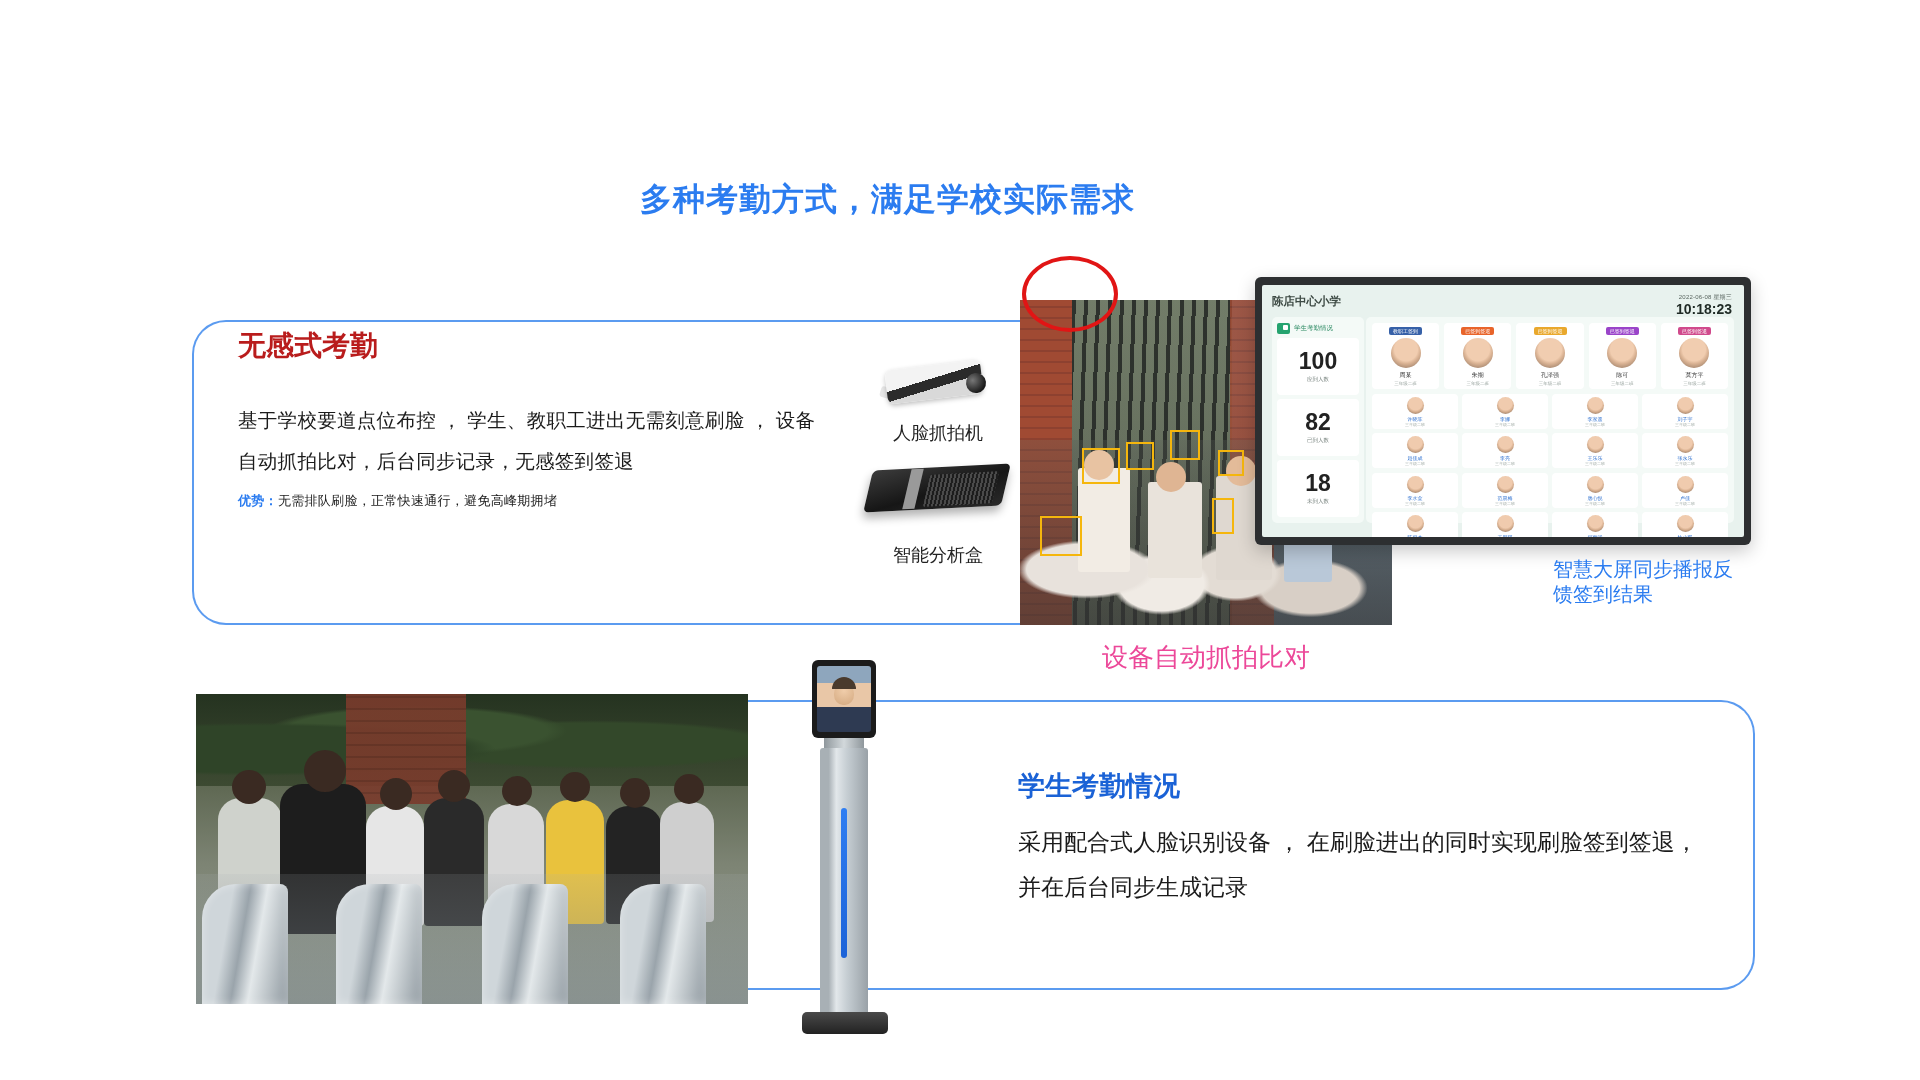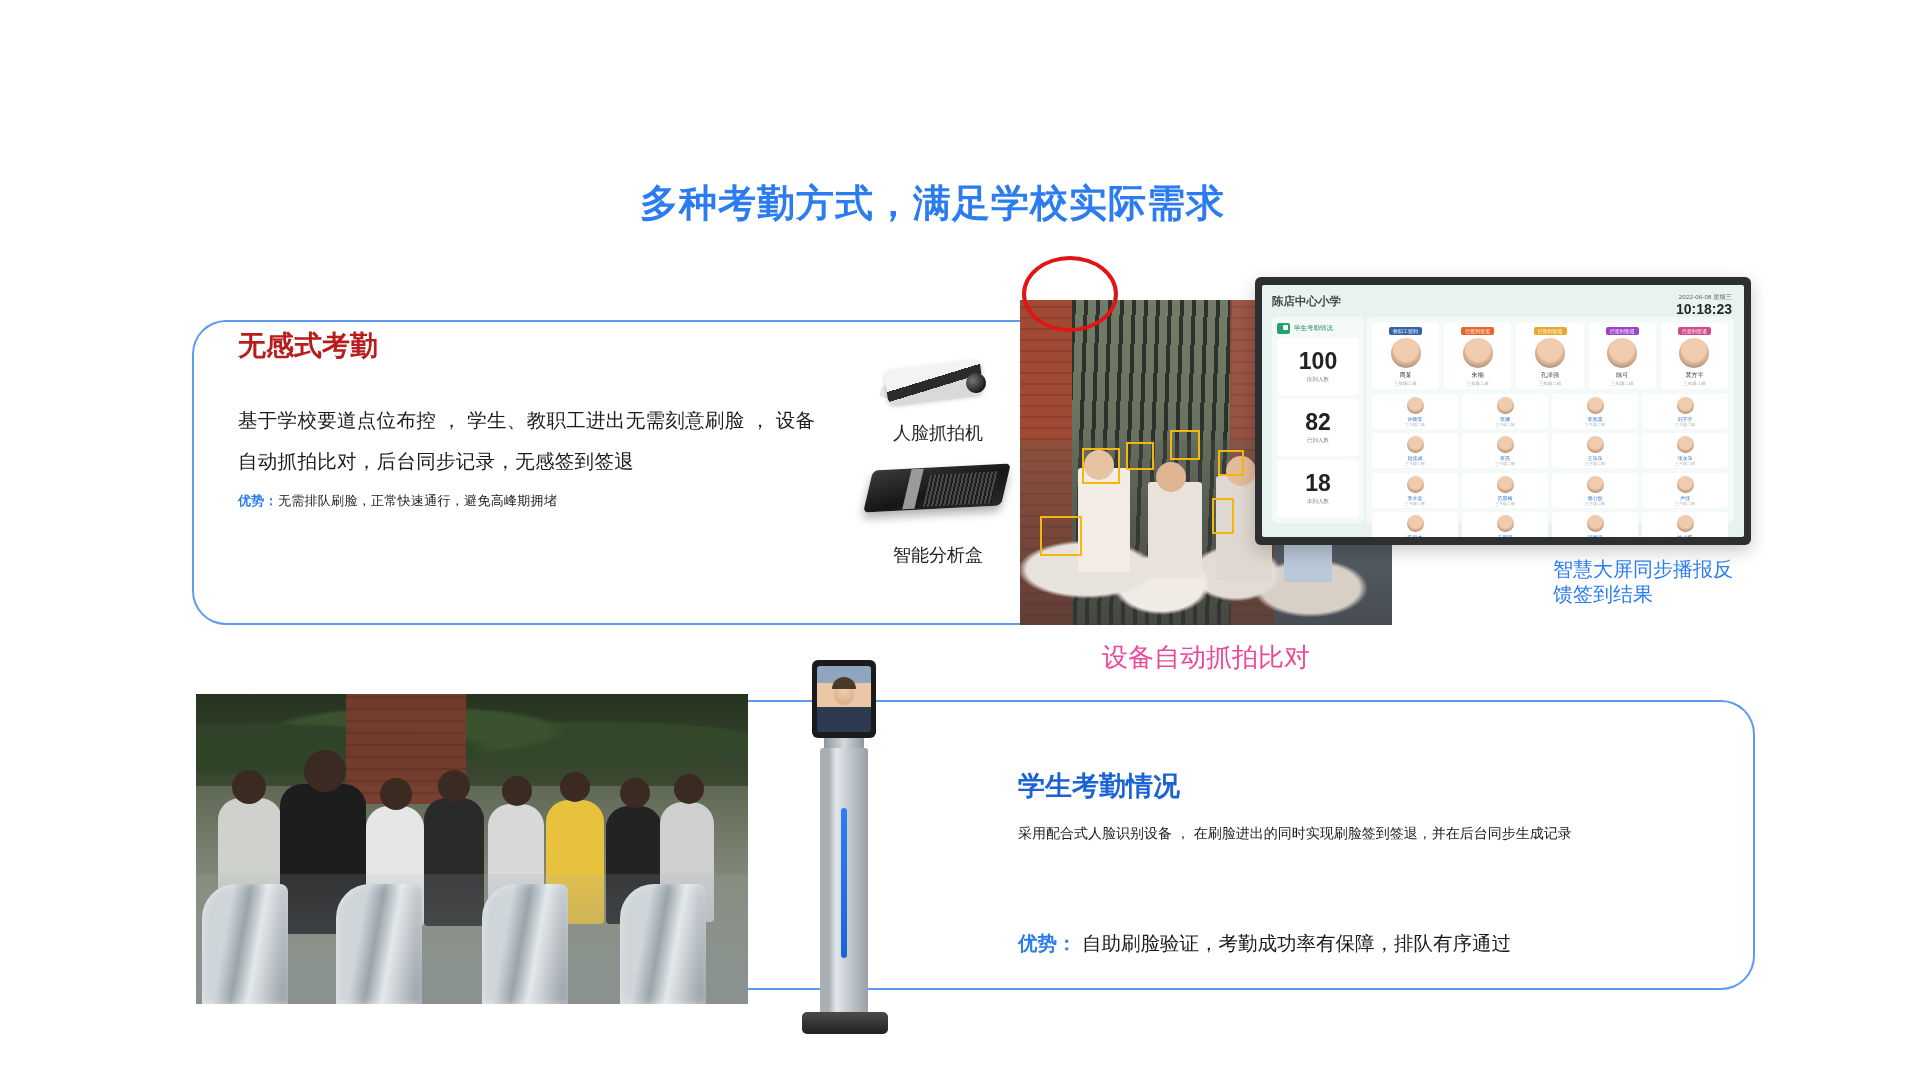--- a/index.html
+++ b/index.html
@@ -12,21 +12,21 @@
   .slide { position: relative; width: 1920px; height: 1080px; background:#fff; }
 
   
   .page-title {
     position: absolute; left: 108px; top: 72px;
     font-size: 42px; font-weight: 700; color: #1558c0;
     letter-spacing: 2px;
   }
   .page-subtitle {
     position: absolute; left: 640px; top: 178px;
-    font-size: 38px; font-weight: 700; color: #2b7cf0;
+    font-size: 32px; font-weight: 700; color: #2b7cf0;
     letter-spacing: 1px;
   }
 
   
   .card1 {
     position: absolute; left: 192px; top: 320px;
     width: 840px; height: 305px;
     border: 2.5px solid #5b9bf0;
     border-right: none;
     border-radius: 34px 0 0 34px;
@@ -204,21 +204,21 @@
   
   .card2 {
     position:absolute; left: 745px; top: 700px;
     width: 1010px; height: 290px;
     border: 2.5px solid #5b9bf0; border-left:none;
     border-radius: 0 34px 34px 0;
   }
   .card2-title { position:absolute; left: 1018px; top: 768px;
     font-size: 27px; font-weight:700; color:#1a62d6; }
   .card2-body { position:absolute; left:1018px; top: 820px; width: 700px;
-    font-size:14px; color:#1b1b1b; line-height: 1.95; }
+    font-size:23px; color:#1b1b1b; line-height: 1.95; }
   .card2-adv { position:absolute; left:1018px; top: 930px;
     font-size:19.5px; color:#1b1b1b; }
 
   
   .queue-photo {
     position:absolute; left: 196px; top: 694px; width: 552px; height: 310px;
     overflow:hidden;
     background: linear-gradient(180deg,#3c4a3a 0%, #566049 22%, #7d8474 55%, #9aa295 100%);
   }
   .q-trees {
@@ -486,24 +486,20 @@
           </div>
         </div>
       </div>
     </div>
   </div>
   <div class="cap-screen">智慧大屏同步播报反馈签到结果</div>
 
   <div class="card2"></div>
   <div class="card2-title">学生考勤情况</div>
   <div class="card2-body"> 采用配合式人脸识别设备 ， 在刷脸进出的同时实现刷脸签到签退，并在后台同步生成记录</div>
-  <div class="card2-adv">
-    <span class="adv-label">优势：</span>
-    <span>自助刷脸验证，考勤成功率有保障，排队有序通过</span>
-  </div>
 
   <div class="queue-photo">
     <div class="q-trees"></div>
     <div class="q-bldg"></div>
     <div class="q-people">
       <div class="person" style="left:22px;  top:44px; width:64px; height:128px; background:#cfd2cc;"></div>
       <div class="head" style="left:36px;  top:16px; width:34px; height:34px;"></div>
       <div class="person" style="left:84px;  top:30px; width:86px; height:150px; background:#1d1d1d;"></div>
       <div class="head" style="left:108px; top:-4px; width:42px; height:42px;"></div>
       <div class="person" style="left:170px; top:52px; width:58px; height:120px; background:#e6e6e6;"></div>

